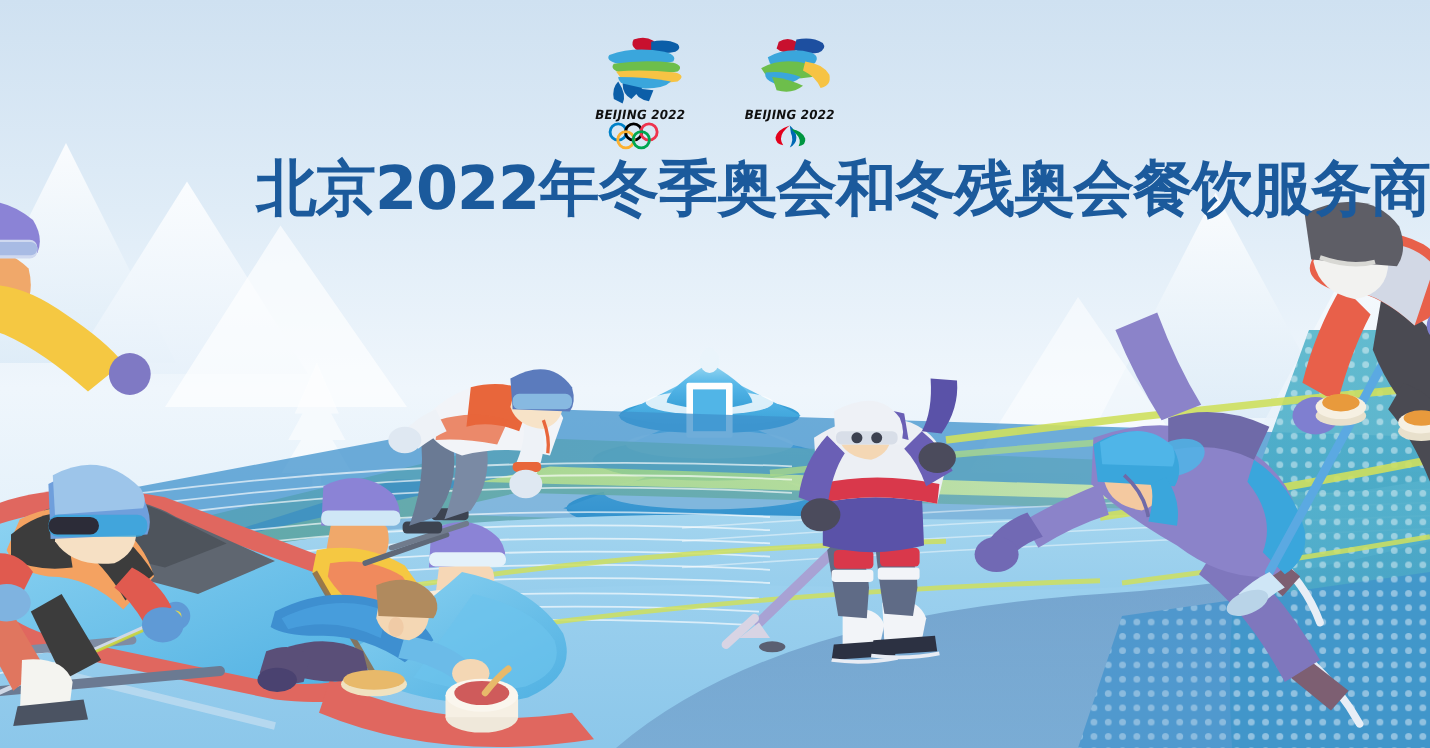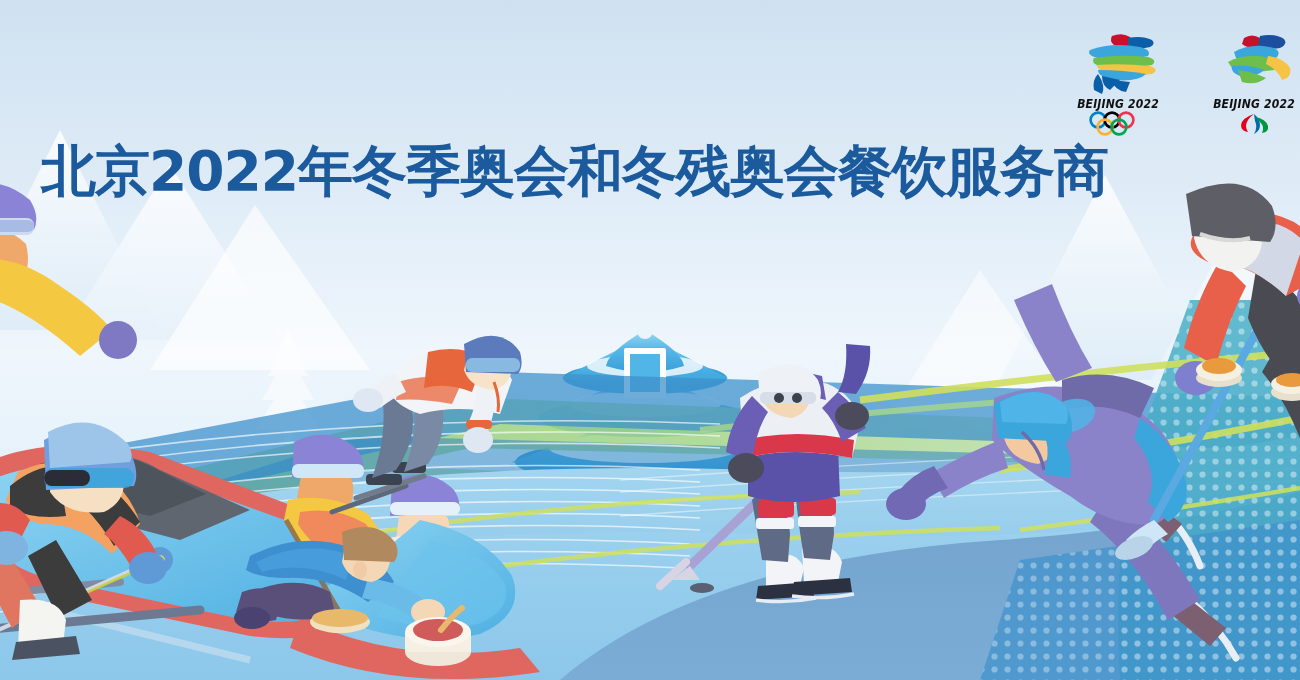--- a/index.html
+++ b/index.html
@@ -11,47 +11,46 @@
     width:1300px;height:680px;
     overflow:hidden;
     background:linear-gradient(176deg,#cfe1f1 0%, #dceaf6 22%, #e9f2fa 42%, #f1f7fc 58%, #e6f1fa 72%, #cfe7f6 100%);
   }
   .lay{position:absolute;inset:0;}
   svg.lay{width:1300px;height:680px;display:block;}
 
   
   #emblems{
     position:absolute;left:0;right:0;top:30px;
-    display:flex;justify-content:flex-end;align-items:flex-start;gap:44px;
+    display:flex;justify-content:center;align-items:flex-start;gap:44px;
     z-index:40;
   }
   .emblem{width:92px;height:100px;position:relative;}
   .emblem svg{display:block;}
   .emb-word{
     font-family:"DejaVu Sans",sans-serif;
     font-weight:700;font-style:italic;
     font-size:11.5px;letter-spacing:.2px;
     color:#101010;text-align:center;
     transform:scaleX(.94);
     margin-top:1px;
   }
 
   
   #title{
     position:absolute;top:143px;left:0;right:0;
-    text-align:left;
+    text-align:right;
     z-index:45;
     font-family:"DejaVu Sans","Liberation Sans",sans-serif;
     font-weight:700;
     font-size:55px;
     line-height:1.05;
     letter-spacing:-1px;
     color:#1b5a9c;
     white-space:nowrap;
-    padding-left:41px;
   }
 </style>
 </head>
 <body>
 
 <div id="banner">
 
   <svg class="lay" viewBox="0 0 1300 680" preserveAspectRatio="none" aria-hidden="true">
     <defs>
       <linearGradient id="skyG" x1="0" y1="0" x2="0" y2="1">

